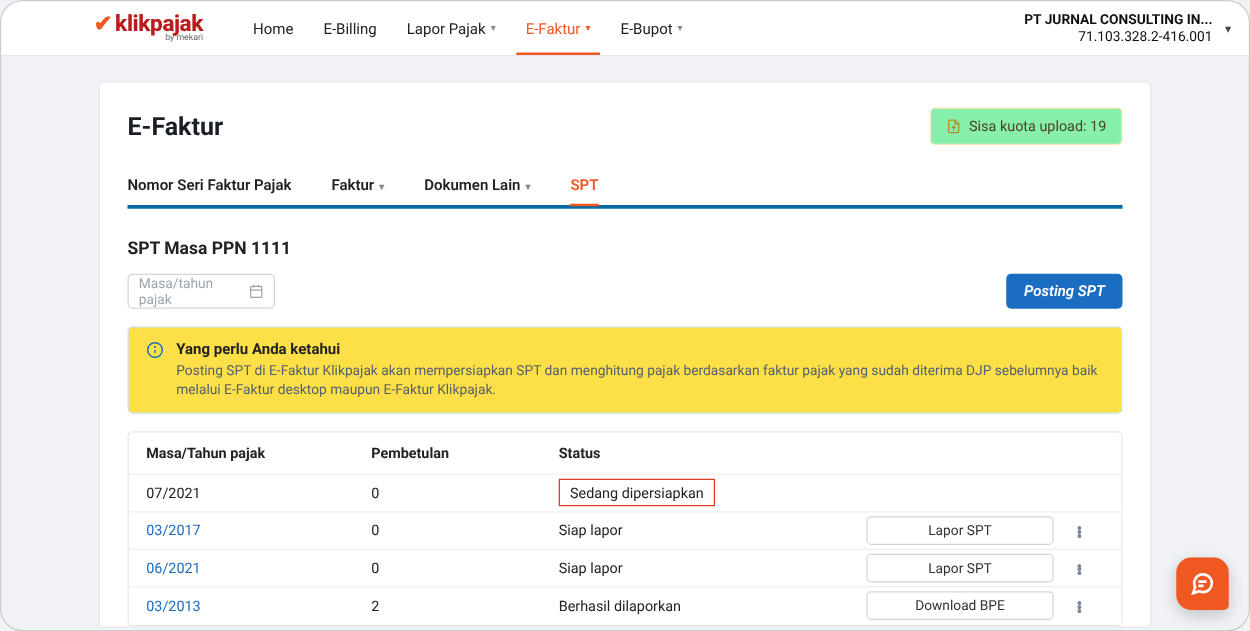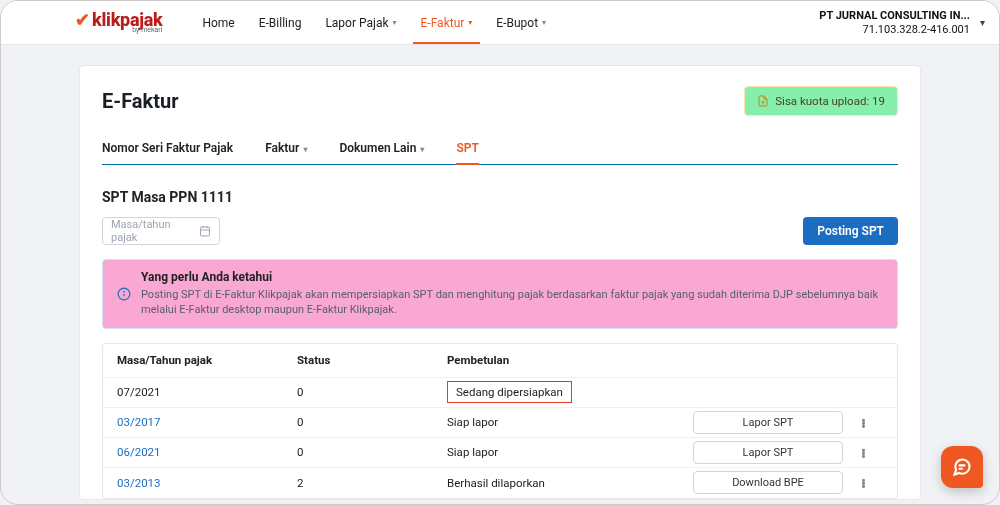--- a/index.html
+++ b/index.html
@@ -92,21 +92,21 @@
       padding: 7px 12px;
       font-size: 11.5px;
       color: #4d4225;
     }
     .quota svg { width: 12px; height: 12px; margin-right: 6px; stroke: #b68b1b; fill: none; stroke-width: 2; }
 
     .tabs {
       margin-top: 16px;
       display: flex;
       align-items: center;
-      border-bottom: 1px solid #0369a1;
+      border-bottom: 3px solid #0369a1;
     }
     .tab {
       padding: 9px 0;
       margin-right: 32px;
       font-size: 12px;
       color: #222;
       cursor: pointer;
       position: relative;
       font-weight: 600;
     }
@@ -149,30 +149,31 @@
 
     .primary-btn {
       background: #1b6dc1;
       color: #fff;
       border: none;
       border-radius: 4px;
       font-size: 12px;
       font-weight: 600;
       padding: 7px 14px;
       cursor: pointer;
+      font-style: italic;
     }
 
     .info-banner {
       margin-top: 14px;
-      background: #f9a8d4;
+      background: #fde047;
       border: 1px solid #cfe3f5;
       border-radius: 4px;
       padding: 10px 14px;
       display: flex;
-      align-items: center;
+      align-items: flex-start;
     }
     .info-banner svg { width: 14px; height: 14px; stroke: #1b6dc1; fill: none; stroke-width: 2; flex-shrink: 0; margin-top: 1px; margin-right: 10px; }
     .info-title { font-size: 12px; font-weight: 700; color: #222; }
     .info-body { font-size: 11px; color: #555f6e; margin-top: 3px; line-height: 1.4; }
 
     .table {
       margin-top: 14px;
       border: 1px solid #e5e7eb;
       border-radius: 4px;
       overflow: hidden;
@@ -318,22 +319,22 @@
         </svg>
       <div>
         <div class="info-title">Yang perlu Anda ketahui</div>
         <div class="info-body">Posting SPT di E-Faktur Klikpajak akan mempersiapkan SPT dan menghitung pajak berdasarkan faktur pajak yang sudah diterima DJP sebelumnya baik melalui E-Faktur desktop maupun E-Faktur Klikpajak.</div>
       </div>
     </div>
 
     <div class="table">
       <div class="row header">
         <div>Masa/Tahun pajak</div>
+        <div>Pembetulan</div>
         <div>Status</div>
-        <div>Pembetulan</div>
         <div></div>
           <div></div>
       </div>
       <div id="table-body">
           <div class="row">
             <div class="cell-period">07/2021</div>
             <div class="cell-pembetulan">0</div>
             <div class="cell-status"><span class="status-highlight">Sedang dipersiapkan</span></div>
             <div></div>
             <div></div>

